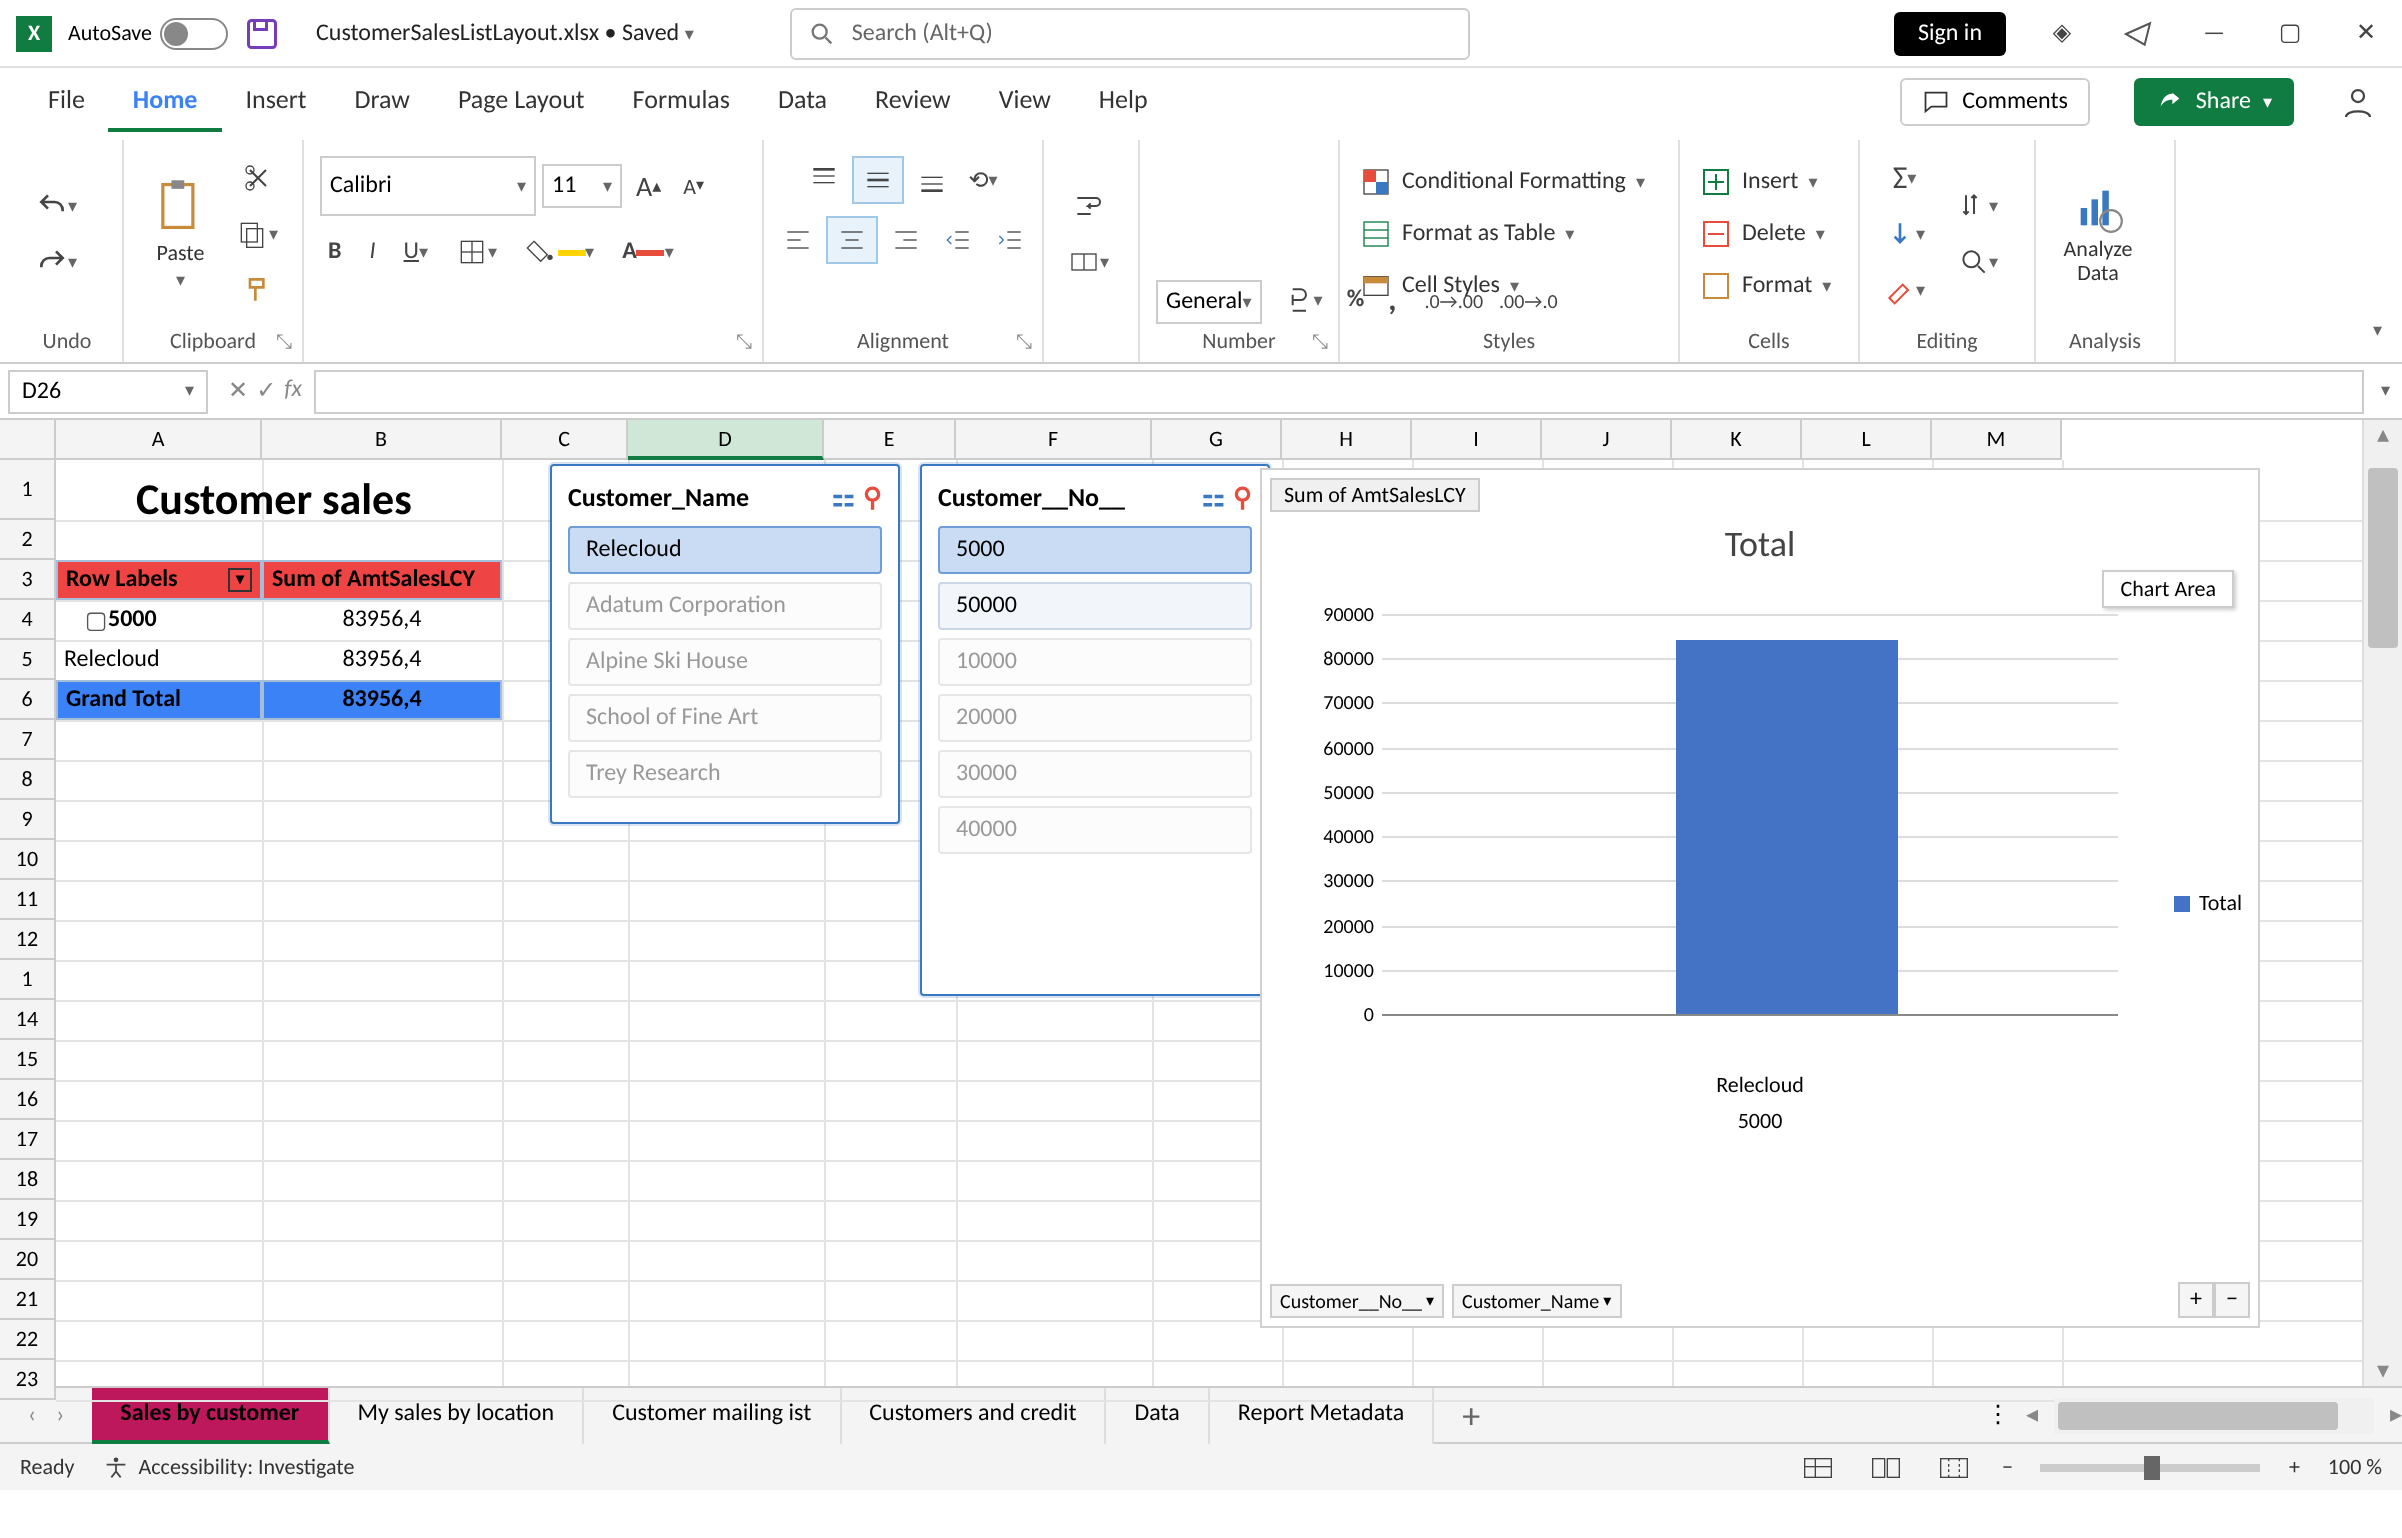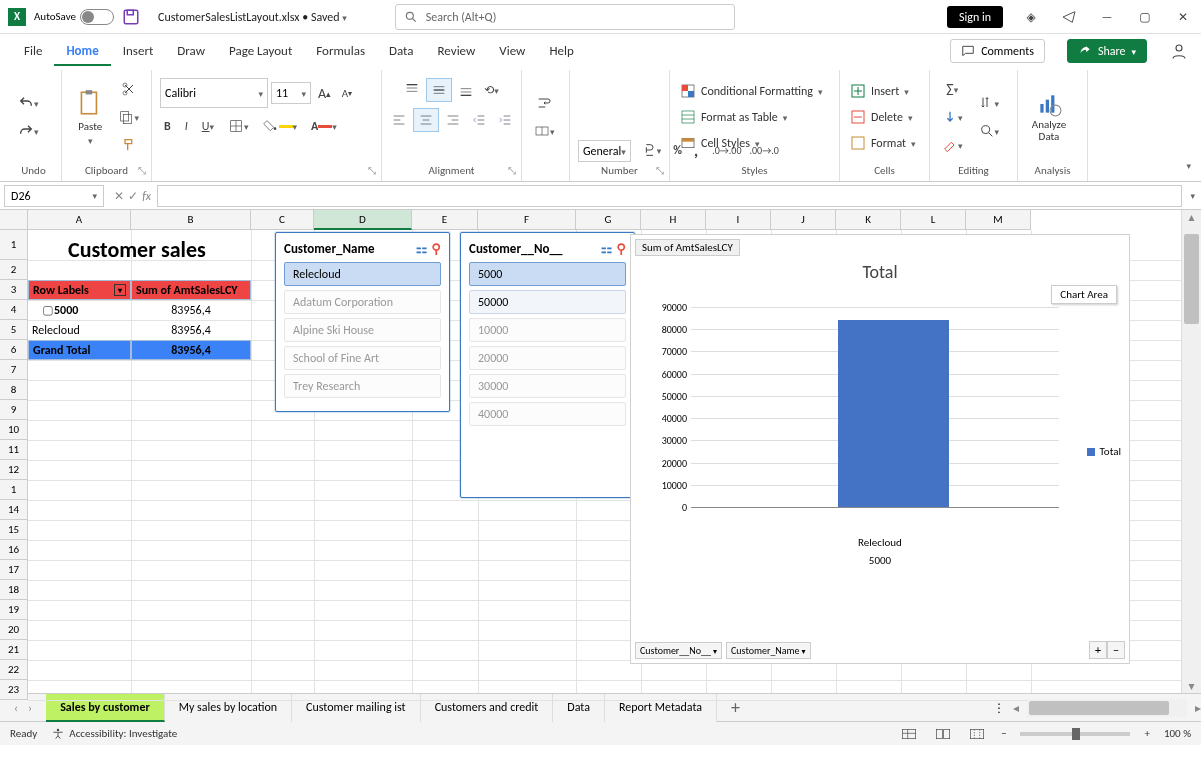--- a/index.html
+++ b/index.html
@@ -73,21 +73,21 @@
 .chart-legend .sw { width:8px; height:8px; background:#4472c4; }
 .chart-filters { position:absolute; left:4px; bottom:4px; display:flex; gap:4px; }
 .chart-filter { font-size:10px; background:#f5f5f5; border:1px solid #ccc; padding:1px 4px; display:flex; align-items:center; gap:2px; }
 .chart-plusminus { position:absolute; right:4px; bottom:4px; display:flex; }
 .chart-plusminus div { width:18px; height:18px; border:1px solid #ccc; background:#f5f5f5; text-align:center; line-height:16px; font-size:12px; }
 .vscroll { position:absolute; right:0; top:0; bottom:0; width:20px; background:#f0f0f0; border-left:1px solid #ddd; }
 .vthumb { position:absolute; left:2px; right:2px; top:24px; height:90px; background:#c0c0c0; border-radius:2px; }
 .sheet-tabs { height:28px; border-top:1px solid #ccc; display:flex; align-items:center; background:#f4f4f4; font-size:12px; }
 .nav-arrows { display:flex; gap:10px; padding:0 14px; color:#888; }
 .stab { padding:6px 14px; border-right:1px solid #ddd; background:#f4f4f4; }
-.stab.active { background:#bef264; border-bottom:2px solid #107c41; font-weight:600; }
+.stab.active { background:#be185d; border-bottom:2px solid #107c41; font-weight:600; }
 .addsheet { padding:0 14px; color:#666; font-size:18px; }
 .sheet-tabs .menu { margin-left:auto; padding:0 8px; }
 .hscroll-area { width:160px; height:18px; background:#f0f0f0; margin:0 8px; position:relative; }
 .hthumb { position:absolute; left:2px; top:2px; bottom:2px; width:140px; background:#c0c0c0; border-radius:2px; }
 .status-bar { height:24px; border-top:1px solid #ccc; display:flex; align-items:center; padding:0 10px; font-size:11px; color:#333; gap:14px; background:#f4f4f4; }
 .status-bar .sp { flex:1; }
 .view-btn { width:20px; height:18px; display:flex; align-items:center; justify-content:center; }
 .zoom-slider { width:110px; height:4px; background:#ccc; position:relative; }
 .zoom-knob { position:absolute; left:52px; top:-4px; width:8px; height:12px; background:#666; }
 .filter-ico { width:12px; height:12px; border:1px solid #333; display:inline-flex; align-items:center; justify-content:center; font-size:8px; }

